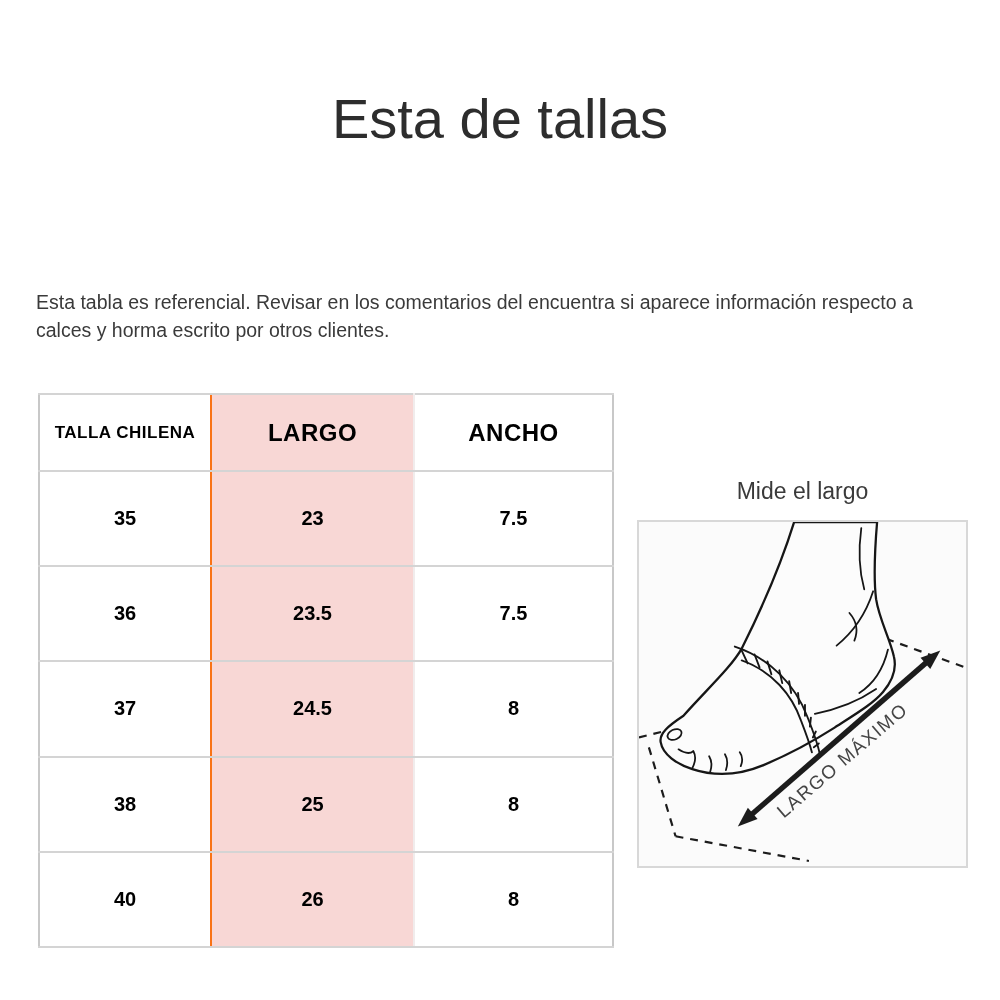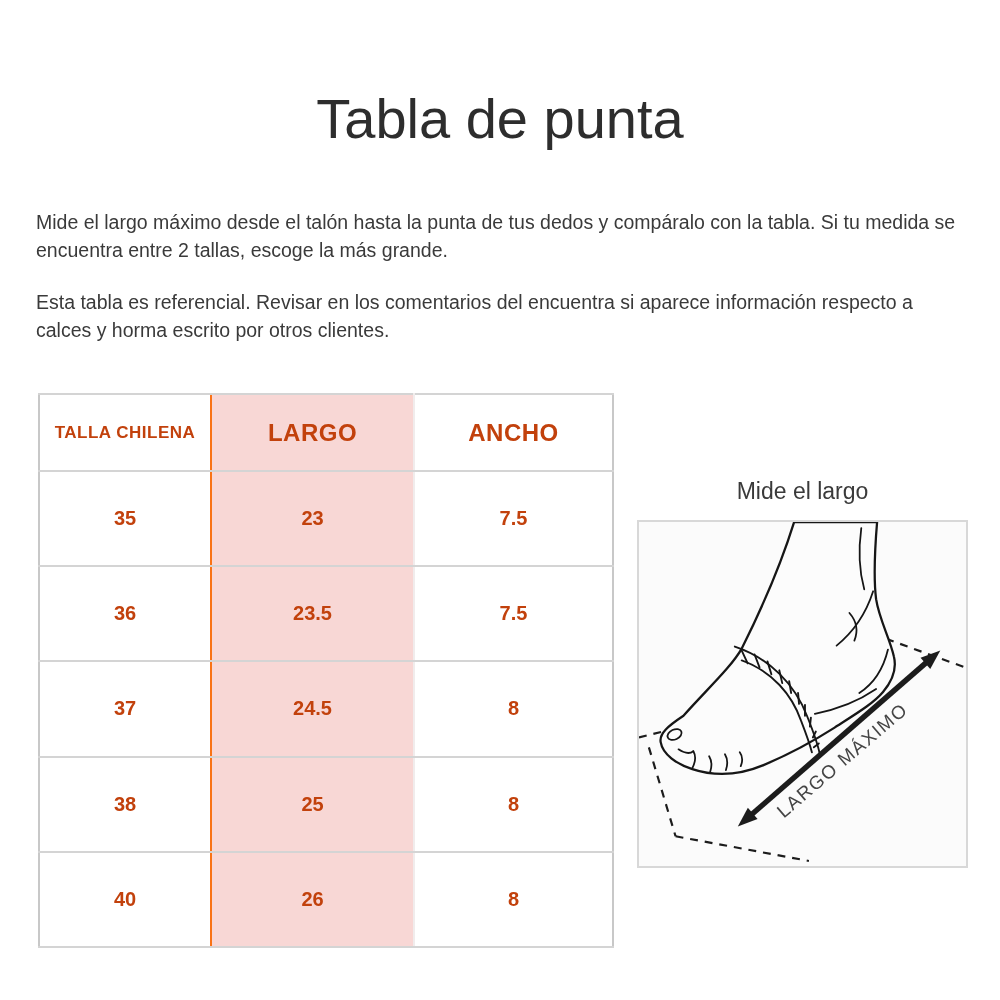--- a/index.html
+++ b/index.html
@@ -25,21 +25,21 @@
     position:absolute; top:332px; left:0; width:600px; text-align:center;
     font-size:34px; font-weight:bold; letter-spacing:1px; color:#2d2d2d;
   }
   table.size-table {
     position:absolute; left:38px; top:393px; width:574px; height:555px;
     border-collapse:collapse; table-layout:fixed;
     border:2px solid #c8c8c8;
   }
   .size-table th, .size-table td {
     border-top:2px solid #d4d4d4; border-bottom:2px solid #d4d4d4;
-    text-align:center; vertical-align:middle; color:#c2410c;
+    text-align:center; vertical-align:middle; color:#000000;
     padding:0;
   }
   .size-table col.c1 { width:172px; }
   .size-table col.c2 { width:203px; }
   .size-table col.c3 { width:199px; }
   .size-table th { font-weight:bold; }
   .th-small { font-size:17px; letter-spacing:0.5px; }
   .th-big   { font-size:24px; letter-spacing:0.5px; }
   .size-table td { font-size:20px; font-weight:bold; }
   .pink {
@@ -61,23 +61,22 @@
     font-family:"Liberation Sans", sans-serif; font-size:19px;
     letter-spacing:1.5px; fill:#454545;
   }
 </style>
 </head>
 <body>
 
 <div class="canvas">
 
 
-  <div class="page-title">Tabla de punta</div>
+  <div class="page-title">Esta de tallas</div>
 
-  <p class="para para-1">Mide el largo máximo desde el talón hasta la punta de tus dedos y compáralo con la tabla. Si tu medida se encuentra entre 2 tallas, escoge la más grande.</p>
   <p class="para para-2">Esta tabla es referencial. Revisar en los comentarios del encuentra si aparece información respecto a calces y horma escrito por otros clientes.</p>
 
 
   <table class="size-table">
     <colgroup>
         <col class="c1">
         <col class="c2">
         <col class="c3">
       </colgroup>
     <thead>

